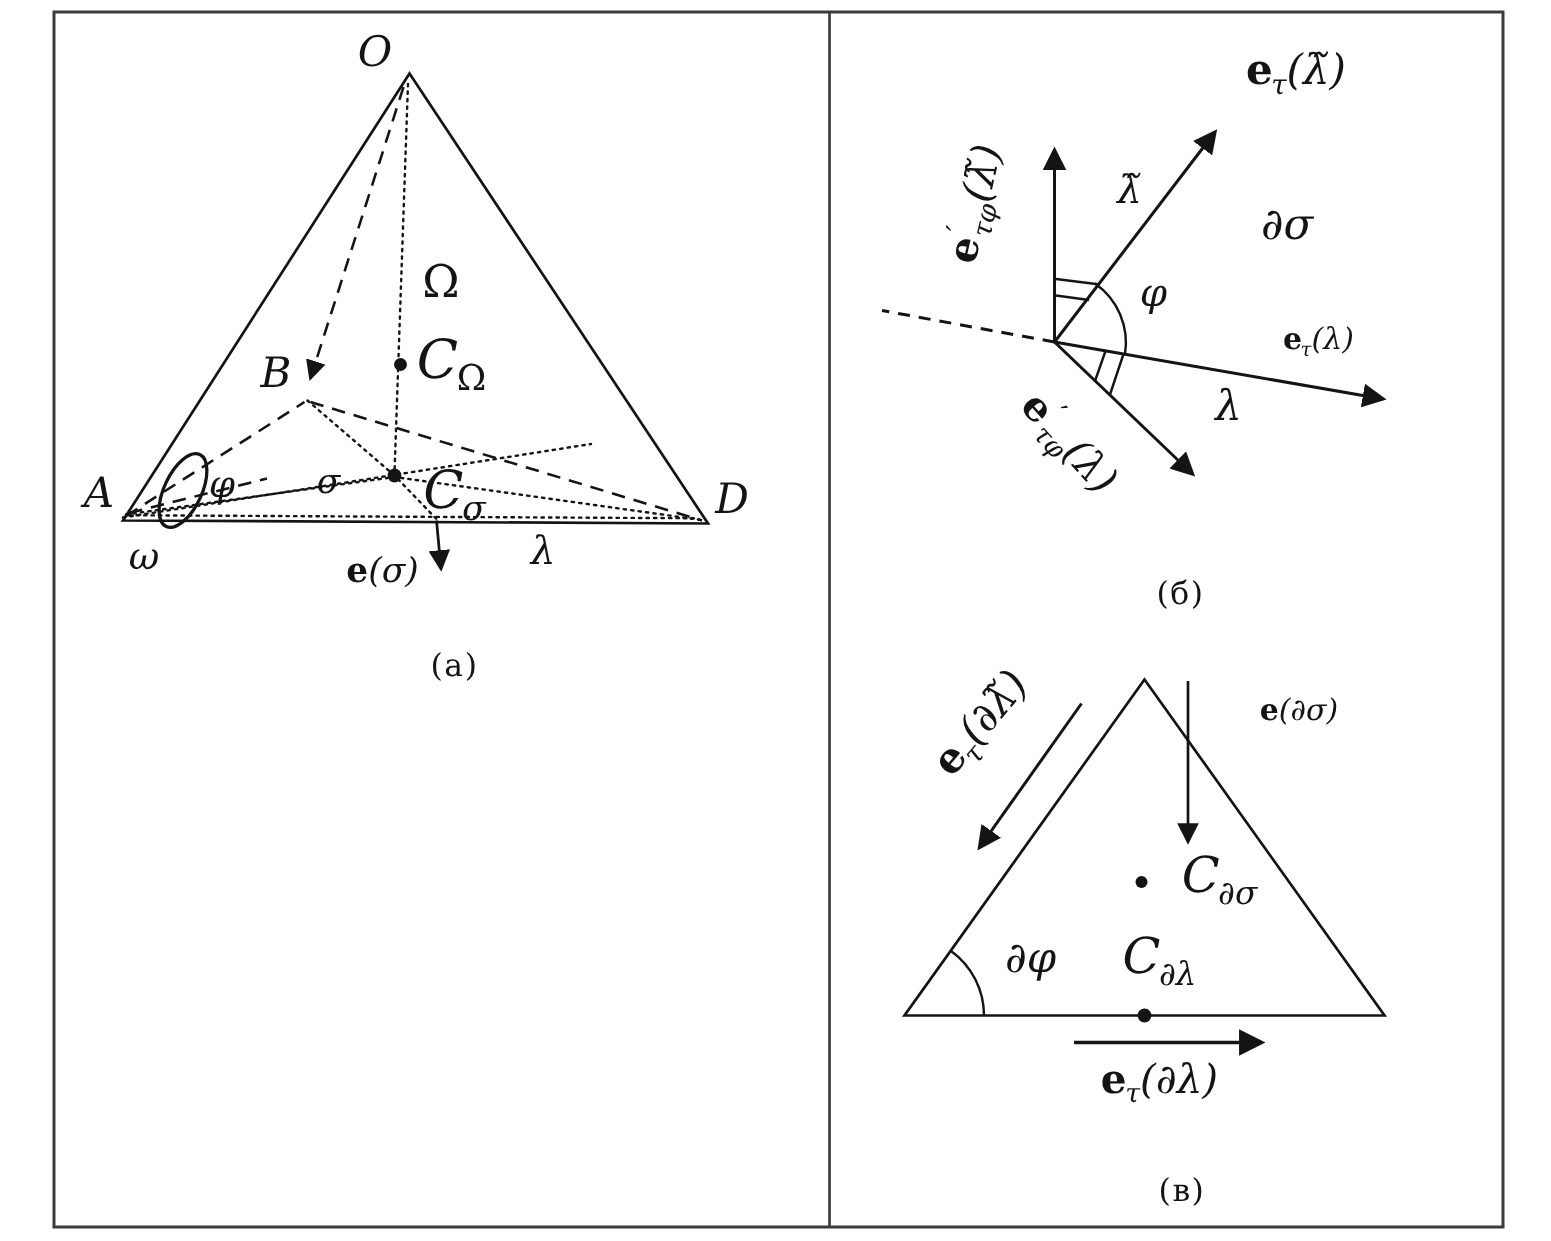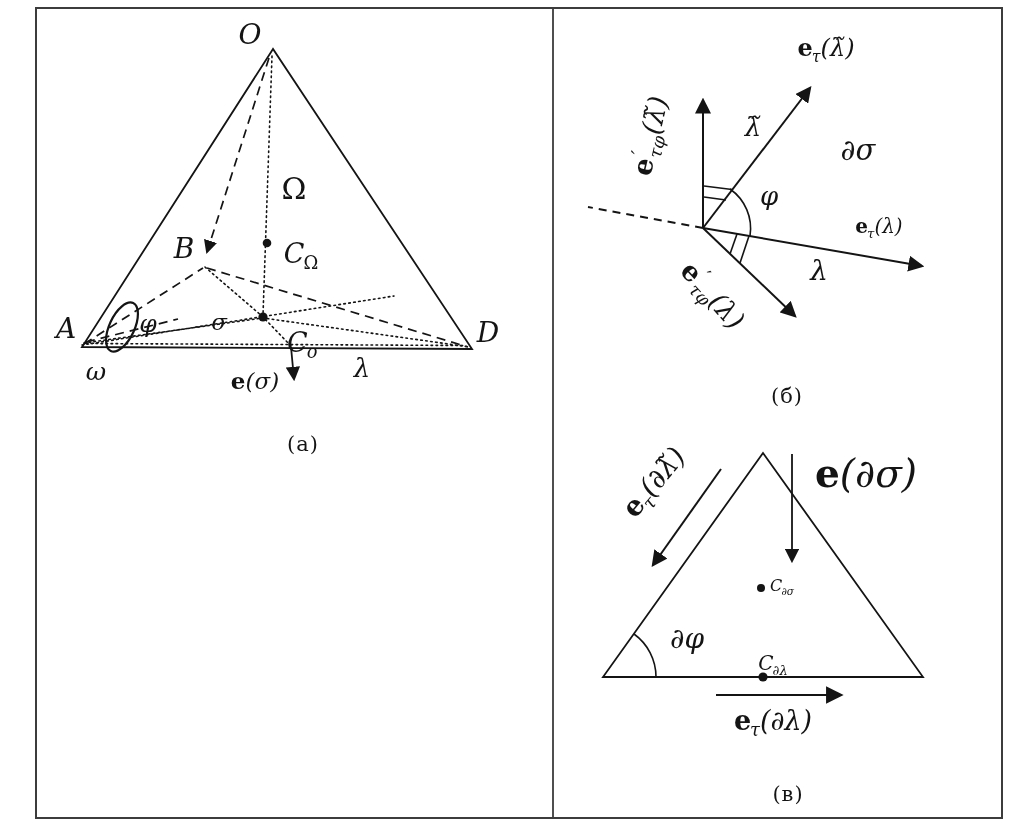--- a/index.html
+++ b/index.html
@@ -87,42 +87,42 @@
       <g fill="#141414" stroke="none">
         <circle cx="761" cy="588" r="4"></circle>
         <circle cx="763" cy="677" r="4.6"></circle>
       </g>
     </g>
   </svg>
 
   <span class="lbl" style="left:250px;top:35px;font-size:28px">O</span>
   <span class="lbl" style="left:294px;top:189px;font-size:30px;font-style:normal">Ω</span>
   <span class="lbl" style="left:184px;top:249px;font-size:28px">B</span>
-  <span class="lbl" style="left:301px;top:256px;font-size:27px"><span>C</span><sub style="font-style:normal">Ω</sub></span>
+  <span class="lbl" style="left:301px;top:244px;font-size:36px"><span>C</span><sub style="font-style:normal">Ω</sub></span>
   <span class="lbl" style="left:66px;top:329px;font-size:28px">A</span>
   <span class="lbl" style="left:488px;top:333px;font-size:28px">D</span>
   <span class="lbl" style="left:148px;top:323px;font-size:25px">φ</span>
   <span class="lbl" style="left:219px;top:322px;font-size:23px">σ</span>
-  <span class="lbl" style="left:303px;top:345px;font-size:27px"><span>C</span><sub>σ</sub></span>
+  <span class="lbl" style="left:303px;top:331px;font-size:35px"><span>C</span><sub>σ</sub></span>
   <span class="lbl" style="left:96px;top:371px;font-size:25px">ω</span>
   <span class="lbl" style="left:255px;top:381px;font-size:23px"><span class="vb">e</span><span class="arg">(σ)</span></span>
   <span class="lbl" style="left:362px;top:368px;font-size:26px">λ</span>
   <span class="lbl cap" style="left:303px;top:444px">(а)</span>
 
-  <span class="lbl" style="left:826px;top:50px;font-size:24px"><span class="vb">e</span><sub>τ</sub><span class="arg">(λ̃)</span></span>
+  <span class="lbl" style="left:864px;top:50px;font-size:28px"><span class="vb">e</span><sub>τ</sub><span class="arg">(λ̃)</span></span>
   <span class="lbl" style="left:753px;top:127px;font-size:26px">λ̃</span>
   <span class="lbl" style="left:858px;top:150px;font-size:29px">∂σ</span>
   <span class="lbl" style="left:769px;top:196px;font-size:26px">φ</span>
   <span class="lbl" style="left:879px;top:228px;font-size:20px"><span class="vb">e</span><sub>τ</sub><span class="arg">(λ)</span></span>
   <span class="lbl" style="left:819px;top:271px;font-size:28px">λ</span>
   <span class="lbl rot" style="left:651px;top:136px;font-size:27px;transform:translate(-50%,-50%) rotate(-77deg)"><span class="vb">e</span><span class="pr">′</span><sub>τφ</sub><span class="arg">(λ̃)</span></span>
   <span class="lbl rot" style="left:712px;top:296px;font-size:27px;transform:translate(-50%,-50%) rotate(48deg)"><span class="vb">e</span><span class="pr">′</span><sub>τφ</sub><span class="arg">(λ)</span></span>
   <span class="lbl cap" style="left:787px;top:396px">(б)</span>
 
   <span class="lbl rot" style="left:656px;top:484px;font-size:28px;transform:translate(-50%,-50%) rotate(-50deg)"><span class="vb">e</span><sub>τ</sub><span class="arg">(∂λ̃)</span></span>
-  <span class="lbl" style="left:866px;top:473px;font-size:39px"><span class="vb">e</span><span class="arg">(∂σ)</span></span>
-  <span class="lbl" style="left:782px;top:587px;font-size:16px"><span>C</span><sub>∂σ</sub></span>
+  <span class="lbl" style="left:866px;top:473px;font-size:20px"><span class="vb">e</span><span class="arg">(∂σ)</span></span>
+  <span class="lbl" style="left:813px;top:587px;font-size:33px"><span>C</span><sub>∂σ</sub></span>
   <span class="lbl" style="left:687px;top:639px;font-size:28px">∂φ</span>
-  <span class="lbl" style="left:773px;top:665px;font-size:20px"><span>C</span><sub>∂λ</sub></span>
+  <span class="lbl" style="left:773px;top:641px;font-size:33px"><span>C</span><sub>∂λ</sub></span>
   <span class="lbl" style="left:773px;top:723px;font-size:27px"><span class="vb">e</span><sub>τ</sub><span class="arg">(∂λ)</span></span>
   <span class="lbl cap" style="left:788px;top:794px">(в)</span>
 
 </div>
 
 </body></html>

